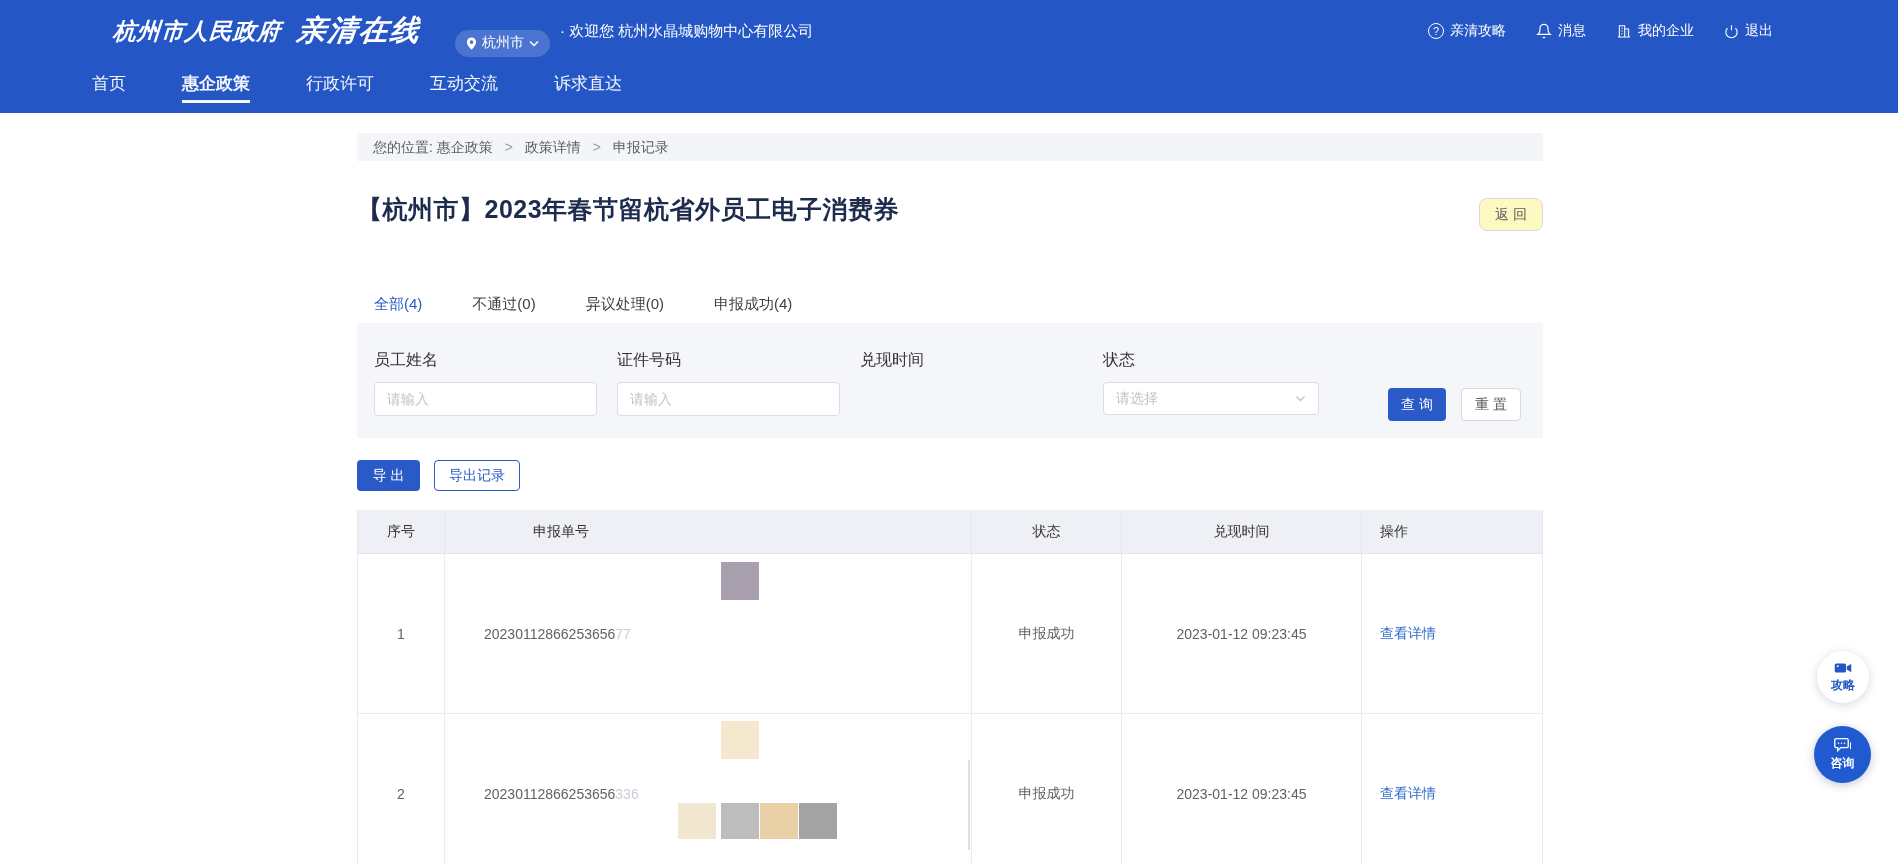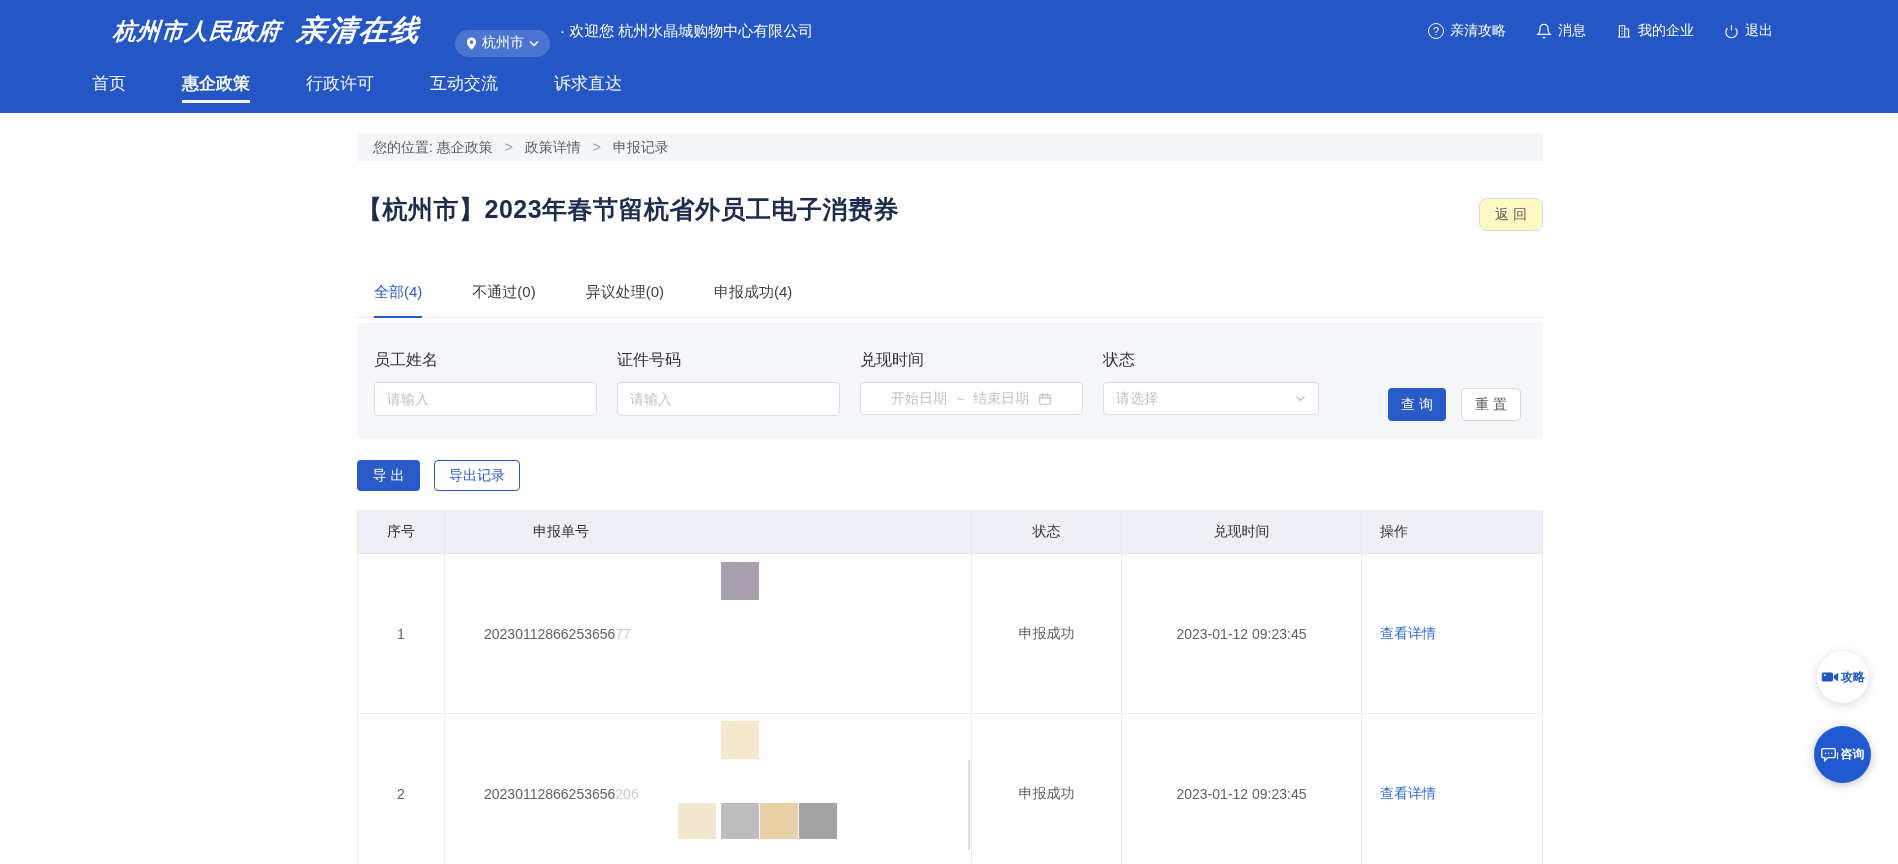--- a/index.html
+++ b/index.html
@@ -27,21 +27,21 @@
   
   .container { position:absolute; left:357px; top:113px; width:1186px; height:751px; }
   .breadcrumb { position:absolute; top:20px; left:0; width:100%; height:28px; background:#f4f5f9;
     font-size:14px; color:#5a5e66; line-height:28px; padding-left:16px; }
   .breadcrumb .sep { margin:0 8px; color:#9aa0a8; }
   .bc-link { cursor:pointer; }
   .page-title { position:absolute; top:80px; left:0; font-size:25px; font-weight:bold; color:#1d2b4d; letter-spacing:.5px; }
   .back-btn { position:absolute; top:85px; right:0; width:64px; height:33px; background:#fef9c3; border:1px solid #d9d9d9;
     border-radius:8px; font-size:14px; color:#595959; cursor:pointer; font-family:inherit; }
   
-  .tabs { position:absolute; top:168px; left:0; width:100%; height:37px; border-bottom:1px solid #e9e9ee; display:flex; gap:50px; padding-left:17px; }
+  .tabs { position:absolute; top:180px; left:0; width:100%; height:37px; border-bottom:1px solid #e9e9ee; display:flex; gap:50px; padding-left:17px; }
   .tab { font-size:15px; color:#3c3f45; padding-bottom:13px; line-height:22px; border-bottom:2px solid transparent; cursor:pointer; height:37px; }
   .tab.active { color:#2a5ac8; border-bottom-color:#2a5ac8; }
   
   .filter { position:absolute; top:210px; left:0; width:100%; height:115px; background:#f5f6fa; }
   .f-field { position:absolute; top:27px; }
   .f-label { font-size:16px; color:#333; display:block; }
   .f-input { margin-top:11px; height:33px; border:1px solid #dcdde3; border-radius:4px; background:#fff; width:223px;
     font-size:14px; color:#333; padding:16px 12px; font-family:inherit; outline:none; }
   .f-input::placeholder { color:#bfc3cc; }
   .daterange { margin-top:11px; height:33px; width:223px; border:1px solid #dcdde3; border-radius:4px; background:#fff;
@@ -70,21 +70,21 @@
     display:flex; align-items:center; justify-content:center; position:relative; background:#fff; }
   .td.first { border-left:1px solid #e9ecf2; }
   .td.left { justify-content:flex-start;text-align:right; }
   .td.pad39 { padding-left:39px; }
   .td.pad18 { padding-left:18px; }
   .num-fade { color:#c9cdd6; }
   .link { color:#2e6bcf; cursor:pointer; }
   .patch { position:absolute; }
   .smudge { position:absolute; }
   
-  .fab { position:absolute; border-radius:50%; display:flex; align-items:center; justify-content:center; gap:2px; cursor:pointer; }
+  .fab { position:absolute; border-radius:50%; display:flex; flex-direction:column; align-items:center; justify-content:center; gap:2px; cursor:pointer; }
   .fab-guide { left:1817px; top:651px; width:52px; height:52px; background:#fff; box-shadow:0 2px 10px rgba(20,40,90,.18); color:#2456c6; }
   .fab-consult { left:1814px; top:726px; width:57px; height:57px; background:#2059d0; color:#fff; box-shadow:0 2px 10px rgba(20,40,90,.25); }
   .fab-label { font-size:12px; font-weight:bold; }
 </style>
 </head>
 <body>
 
 <div class="hdr">
   <div class="hdr-top">
     <span class="logo1">杭州市人民政府</span>
@@ -164,29 +164,20 @@
     <div class="f-field" style="left:17px;">
       <span class="f-label">员工姓名</span>
       <input class="f-input" placeholder="请输入" style="">
     </div>
     <div class="f-field" style="left:260px;">
       <span class="f-label">证件号码</span>
       <input class="f-input" placeholder="请输入" style="">
     </div>
     <div class="f-field" style="left:503px;">
       <span class="f-label">兑现时间</span>
-      <div class="daterange">
-        <span>开始日期</span>
-        <span>~</span>
-        <span>结束日期</span>
-        <svg width="14" height="14" viewBox="0 0 24 24" fill="none" stroke="#bfc3cc" stroke-width="2">
-            <rect x="3" y="5" width="18" height="16" rx="2"></rect>
-            <path d="M8 2v6M16 2v6M3 10h18"></path>
-          </svg>
-      </div>
     </div>
     <div class="f-field" style="left:746px;">
       <span class="f-label">状态</span>
       <div class="selectbox">
         <span>请选择</span>
         <svg class="chev" width="11" height="7" viewBox="0 0 10 7" fill="none" stroke="#c0c4cc" stroke-width="1.4">
             <path d="M1 1.5l4 4 4-4"></path>
           </svg>
       </div>
     </div>
@@ -212,21 +203,21 @@
     </div>
     <div class="td">申报成功</div>
     <div class="td">2023-01-12 09:23:45</div>
     <div class="td left pad18">
       <span class="link">查看详情</span>
     </div>
 
     <div class="td first">2</div>
     <div class="td left pad39">
       <span>20230112866253656</span>
-        <span class="num-fade">206</span>
+        <span class="num-fade">336</span>
       <span class="patch" style="left:276px; top:7px; width:38px; height:38px; background:#f4e8cf;"></span>
       <span class="patch" style="left:233px; top:89px; width:38px; height:36px; background:#f1e7d0;"></span>
       <span class="patch" style="left:276px; top:89px; width:38px; height:36px; background:#bdbdbd;"></span>
       <span class="patch" style="left:315px; top:89px; width:38px; height:36px; background:#e9d0a6;"></span>
       <span class="patch" style="left:354px; top:89px; width:38px; height:36px; background:#a3a3a3;"></span>
       <span class="smudge" style="left:523px; top:46px; width:2px; height:90px; background:rgba(130,130,130,.25);"></span>
       <span class="smudge" style="left:530px; top:56px; width:1px; height:78px; background:rgba(130,130,130,.2);"></span>
       <span class="smudge" style="left:536px; top:50px; width:3px; height:72px; background:rgba(130,130,130,.3);"></span>
     </div>
     <div class="td">申报成功</div>

